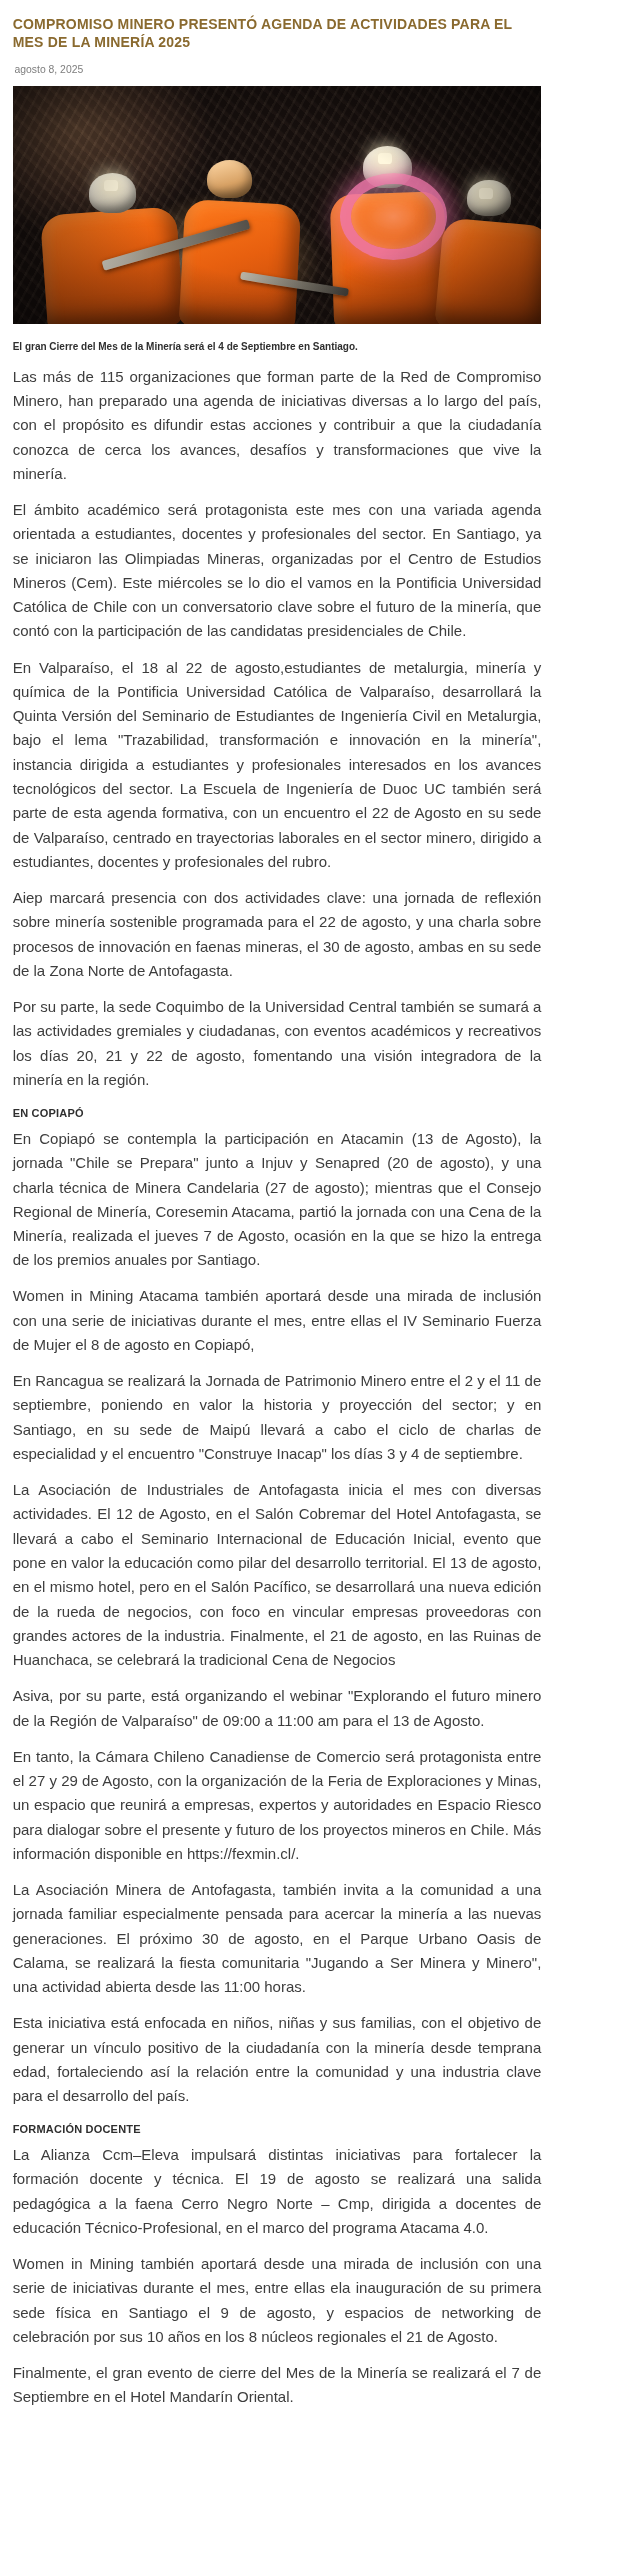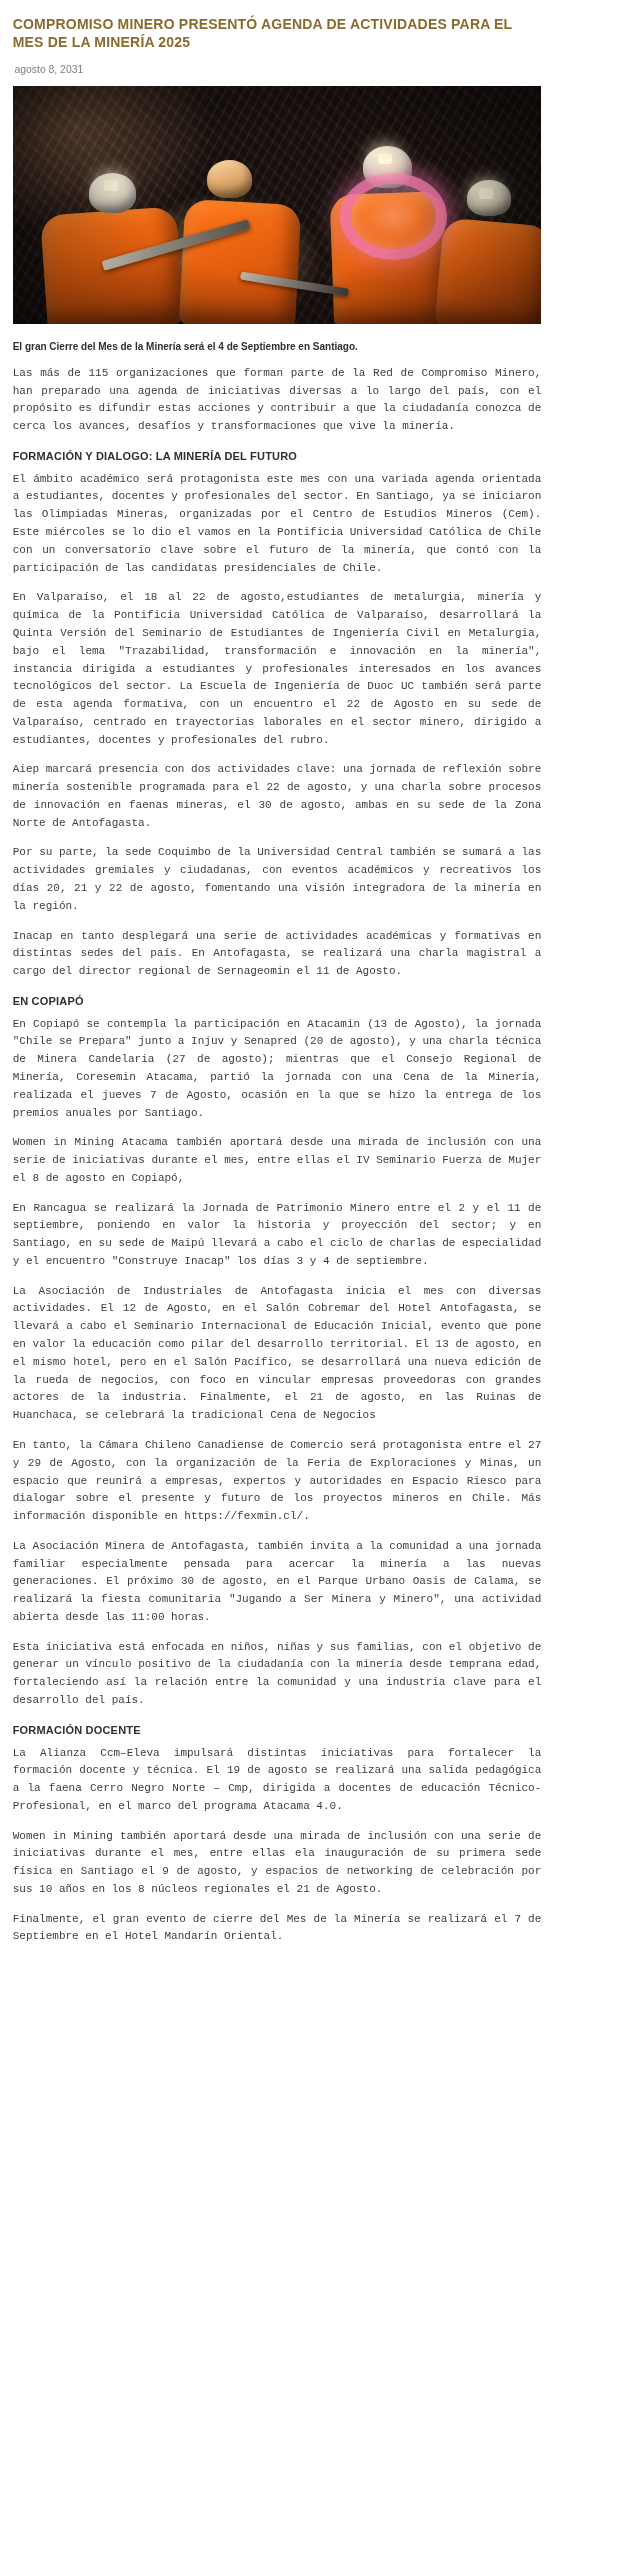--- a/index.html
+++ b/index.html
@@ -132,44 +132,43 @@
   }
 
   .lead {
     font-size: 10px;
     font-weight: bold;
     color: #2f2f2f;
     margin: 0 0 11px 0;
     line-height: 1.5;
   }
   p.body {
-    font-size: 11px;
+    font-size: 15px;
     line-height: 1.62;
     text-align: justify;
     color: #3d3d3d;
     margin: 0 0 11.8px 0;
-    font-family: Liberation Mono, monospace;
   }
   h3.section {
     font-size: 11px;
     font-weight: bold;
     color: #2f2f2f;
     text-transform: uppercase;
     margin: 14.5px 0 8.2px 0;
     letter-spacing: 0.2px;
   }
 </style>
 </head>
 <body>
 
 <div class="page">
 
   <h1 class="article-title">COMPROMISO MINERO PRESENTÓ AGENDA DE ACTIVIDADES PARA EL MES DE LA MINERÍA 2025</h1>
 
-  <div class="article-date">agosto 8, 2031</div>
+  <div class="article-date">agosto 8, 2025</div>
 
   <div class="hero">
     <div class="rockwall"></div>
     <div class="rock-tex"></div>
     <div class="glow-a"></div>
     <div class="glow-b"></div>
     <div class="miner m1"></div>
     <div class="miner m2"></div>
     <div class="miner m3"></div>
     <div class="miner m4"></div>
@@ -185,33 +184,32 @@
     <div class="lamp l4"></div>
     <div class="drill"></div>
     <div class="drill2"></div>
     <div class="vig"></div>
   </div>
 
   <p class="lead">El gran Cierre del Mes de la Minería será el 4 de Septiembre en Santiago.</p>
 
   <p class="body">Las más de 115 organizaciones que forman parte de la Red de Compromiso Minero, han preparado una agenda de iniciativas diversas a lo largo del país, con el propósito es difundir estas acciones y contribuir a que la ciudadanía conozca de cerca los avances, desafíos y transformaciones que vive la minería.</p>
 
-  <h3 class="section">FORMACIÓN Y DIALOGO: LA MINERÍA DEL FUTURO</h3>
   <p class="body">El ámbito académico será protagonista este mes con una variada agenda orientada a estudiantes, docentes y profesionales del sector. En Santiago, ya se iniciaron las Olimpiadas Mineras, organizadas por el Centro de Estudios Mineros (Cem). Este miércoles se lo dio el vamos en la Pontificia Universidad Católica de Chile con un conversatorio clave sobre el futuro de la minería, que contó con la participación de las candidatas presidenciales de Chile.</p>
   <p class="body">En Valparaíso, el 18 al 22 de agosto,estudiantes de metalurgia, minería y química de la Pontificia Universidad Católica de Valparaíso, desarrollará la Quinta Versión del Seminario de Estudiantes de Ingeniería Civil en Metalurgia, bajo el lema "Trazabilidad, transformación e innovación en la minería", instancia dirigida a estudiantes y profesionales interesados en los avances tecnológicos del sector. La Escuela de Ingeniería de Duoc UC también será parte de esta agenda formativa, con un encuentro el 22 de Agosto en su sede de Valparaíso, centrado en trayectorias laborales en el sector minero, dirigido a estudiantes, docentes y profesionales del rubro.</p>
   <p class="body">Aiep marcará presencia con dos actividades clave: una jornada de reflexión sobre minería sostenible programada para el 22 de agosto, y una charla sobre procesos de innovación en faenas mineras, el 30 de agosto, ambas en su sede de la Zona Norte de Antofagasta.</p>
   <p class="body">Por su parte, la sede Coquimbo de la Universidad Central también se sumará a las actividades gremiales y ciudadanas, con eventos académicos y recreativos los días 20, 21 y 22 de agosto, fomentando una visión integradora de la minería en la región.</p>
-  <p class="body">Inacap en tanto desplegará una serie de actividades académicas y formativas en distintas sedes del país. En Antofagasta, se realizará una charla magistral a cargo del director regional de Sernageomin el 11 de Agosto.</p>
 
   <h3 class="section">EN COPIAPÓ</h3>
   <p class="body">En Copiapó se contempla la participación en Atacamin (13 de Agosto), la jornada "Chile se Prepara" junto a Injuv y Senapred (20 de agosto), y una charla técnica de Minera Candelaria (27 de agosto); mientras que el Consejo Regional de Minería, Coresemin Atacama, partió la jornada con una Cena de la Minería, realizada el jueves 7 de Agosto, ocasión en la que se hizo la entrega de los premios anuales por Santiago.</p>
   <p class="body">Women in Mining Atacama también aportará desde una mirada de inclusión con una serie de iniciativas durante el mes, entre ellas el IV Seminario Fuerza de Mujer el 8 de agosto en Copiapó,</p>
   <p class="body">En Rancagua se realizará la Jornada de Patrimonio Minero entre el 2 y el 11 de septiembre, poniendo en valor la historia y proyección del sector; y en Santiago, en su sede de Maipú llevará a cabo el ciclo de charlas de especialidad y el encuentro "Construye Inacap" los días 3 y 4 de septiembre.</p>
 
   <p class="body">La Asociación de Industriales de Antofagasta inicia el mes con diversas actividades. El 12 de Agosto, en el Salón Cobremar del Hotel Antofagasta, se llevará a cabo el Seminario Internacional de Educación Inicial, evento que pone en valor la educación como pilar del desarrollo territorial. El 13 de agosto, en el mismo hotel, pero en el Salón Pacífico, se desarrollará una nueva edición de la rueda de negocios, con foco en vincular empresas proveedoras con grandes actores de la industria. Finalmente, el 21 de agosto, en las Ruinas de Huanchaca, se celebrará la tradicional Cena de Negocios</p>
+  <p class="body">Asiva, por su parte, está organizando el webinar "Explorando el futuro minero de la Región de Valparaíso" de 09:00 a 11:00 am para el 13 de Agosto.</p>
   <p class="body">En tanto, la Cámara Chileno Canadiense de Comercio será protagonista entre el 27 y 29 de Agosto, con la organización de la Feria de Exploraciones y Minas, un espacio que reunirá a empresas, expertos y autoridades en Espacio Riesco para dialogar sobre el presente y futuro de los proyectos mineros en Chile. Más información disponible en https://fexmin.cl/.</p>
 
   <p class="body">La Asociación Minera de Antofagasta, también invita a la comunidad a una jornada familiar especialmente pensada para acercar la minería a las nuevas generaciones. El próximo 30 de agosto, en el Parque Urbano Oasis de Calama, se realizará la fiesta comunitaria "Jugando a Ser Minera y Minero", una actividad abierta desde las 11:00 horas.</p>
   <p class="body">Esta iniciativa está enfocada en niños, niñas y sus familias, con el objetivo de generar un vínculo positivo de la ciudadanía con la minería desde temprana edad, fortaleciendo así la relación entre la comunidad y una industria clave para el desarrollo del país.</p>
 
   <h3 class="section">FORMACIÓN DOCENTE</h3>
   <p class="body">La Alianza Ccm–Eleva impulsará distintas iniciativas para fortalecer la formación docente y técnica. El 19 de agosto se realizará una salida pedagógica a la faena Cerro Negro Norte – Cmp, dirigida a docentes de educación Técnico-Profesional, en el marco del programa Atacama 4.0.</p>
   <p class="body">Women in Mining también aportará desde una mirada de inclusión con una serie de iniciativas durante el mes, entre ellas ela inauguración de su primera sede física en Santiago el 9 de agosto, y espacios de networking de celebración por sus 10 años en los 8 núcleos regionales el 21 de Agosto.</p>
   <p class="body">Finalmente, el gran evento de cierre del Mes de la Minería se realizará el 7 de Septiembre en el Hotel Mandarín Oriental.</p>
 

